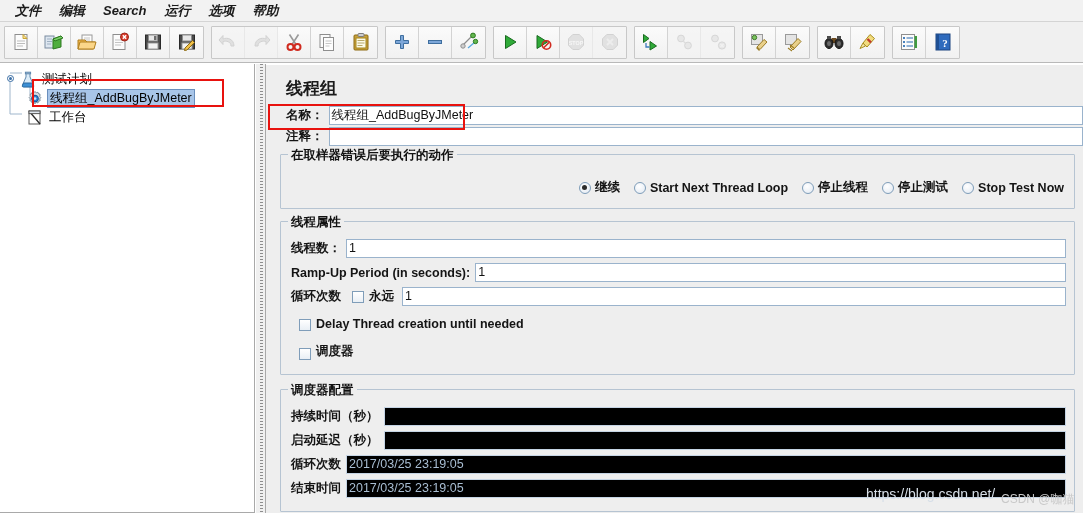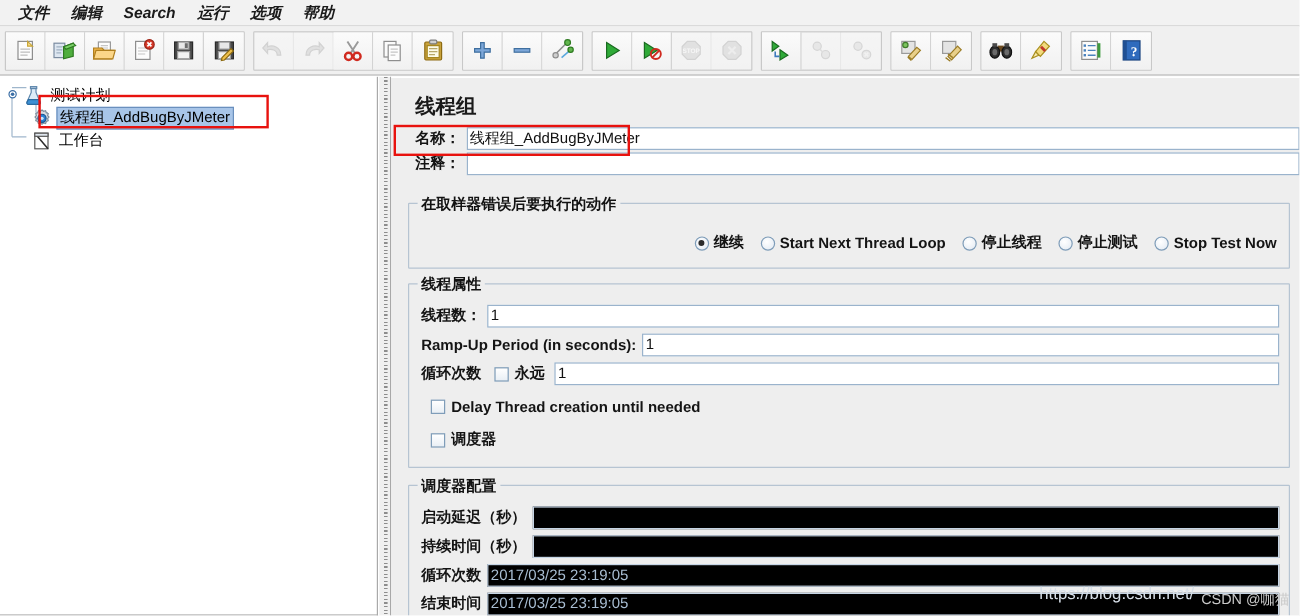--- a/index.html
+++ b/index.html
@@ -69,21 +69,21 @@
   .tb-btn svg { display:block; }
   .tb-btn.disabled { opacity: .32; }
 
   
   #main {
     position: absolute;
     top: 64px; left: 0; right: 0; bottom: 0;
     display: flex;
   }
   #tree-panel {
-    width: 315px;
+    width: 255px;
     background: #ffffff;
     border: 1px solid #a9a9a9;
     border-top: none;
     border-left: none;
     box-sizing: border-box;
     position: relative;
     overflow: hidden;
   }
   #splitter {
     width: 11px;
@@ -202,21 +202,21 @@
     overflow: hidden;
   }
   .txtfield.disabled {
     background: #000000;
     border-color: #c5d4e4;
     color: #a8bdd2;
   }
 
   
   .group {
-    margin: 23px 8px 0 14px;
+    margin: 8px 8px 0 14px;
     border: 1px solid #b6c4d2;
     border-radius: 1px;
     position: relative;
     padding: 12px 8px 8px 8px;
     box-sizing: border-box;
   }
   .group > .g-title {
     position: absolute;
     top: -8px; left: 7px;
     background: #eeeeee;
@@ -260,21 +260,21 @@
     background: #2b2b2b;
   }
   .radio-label {
     font-size: 12.5px;
     font-weight: bold;
     color: #141414;
   }
 
   .chk-row {
     display: flex;
-    align-items: center;
+    align-items: flex-end;
     padding: 6px 0 6px 2px;
   }
   .chk-mark {
     width: 12px; height: 12px;
     border: 1px solid #7f9db9;
     background: linear-gradient(#ffffff,#e9eff5);
     margin-right: 5px;
     flex: none;
     box-sizing: border-box;
   }
@@ -703,26 +703,26 @@
       <div class="chk-row" style="padding-left:10px;">
         <span class="chk-mark"></span>
         <span class="chk-label">调度器</span>
       </div>
     </div>
 
     <div class="group" style="margin-top:14px;">
       <span class="g-title">调度器配置</span>
 
       <div class="prop-row">
+        <span class="form-label">持续时间（秒）</span>
+        <div class="txtfield disabled"></div>
+      </div>
+
+      <div class="prop-row">
         <span class="form-label">启动延迟（秒）</span>
-        <div class="txtfield disabled"></div>
-      </div>
-
-      <div class="prop-row">
-        <span class="form-label">持续时间（秒）</span>
         <div class="txtfield disabled"></div>
       </div>
 
       <div class="prop-row">
         <span class="form-label">循环次数</span>
         <div class="txtfield disabled">2017/03/25 23:19:05</div>
       </div>
 
       <div class="prop-row">
         <span class="form-label">结束时间</span>

